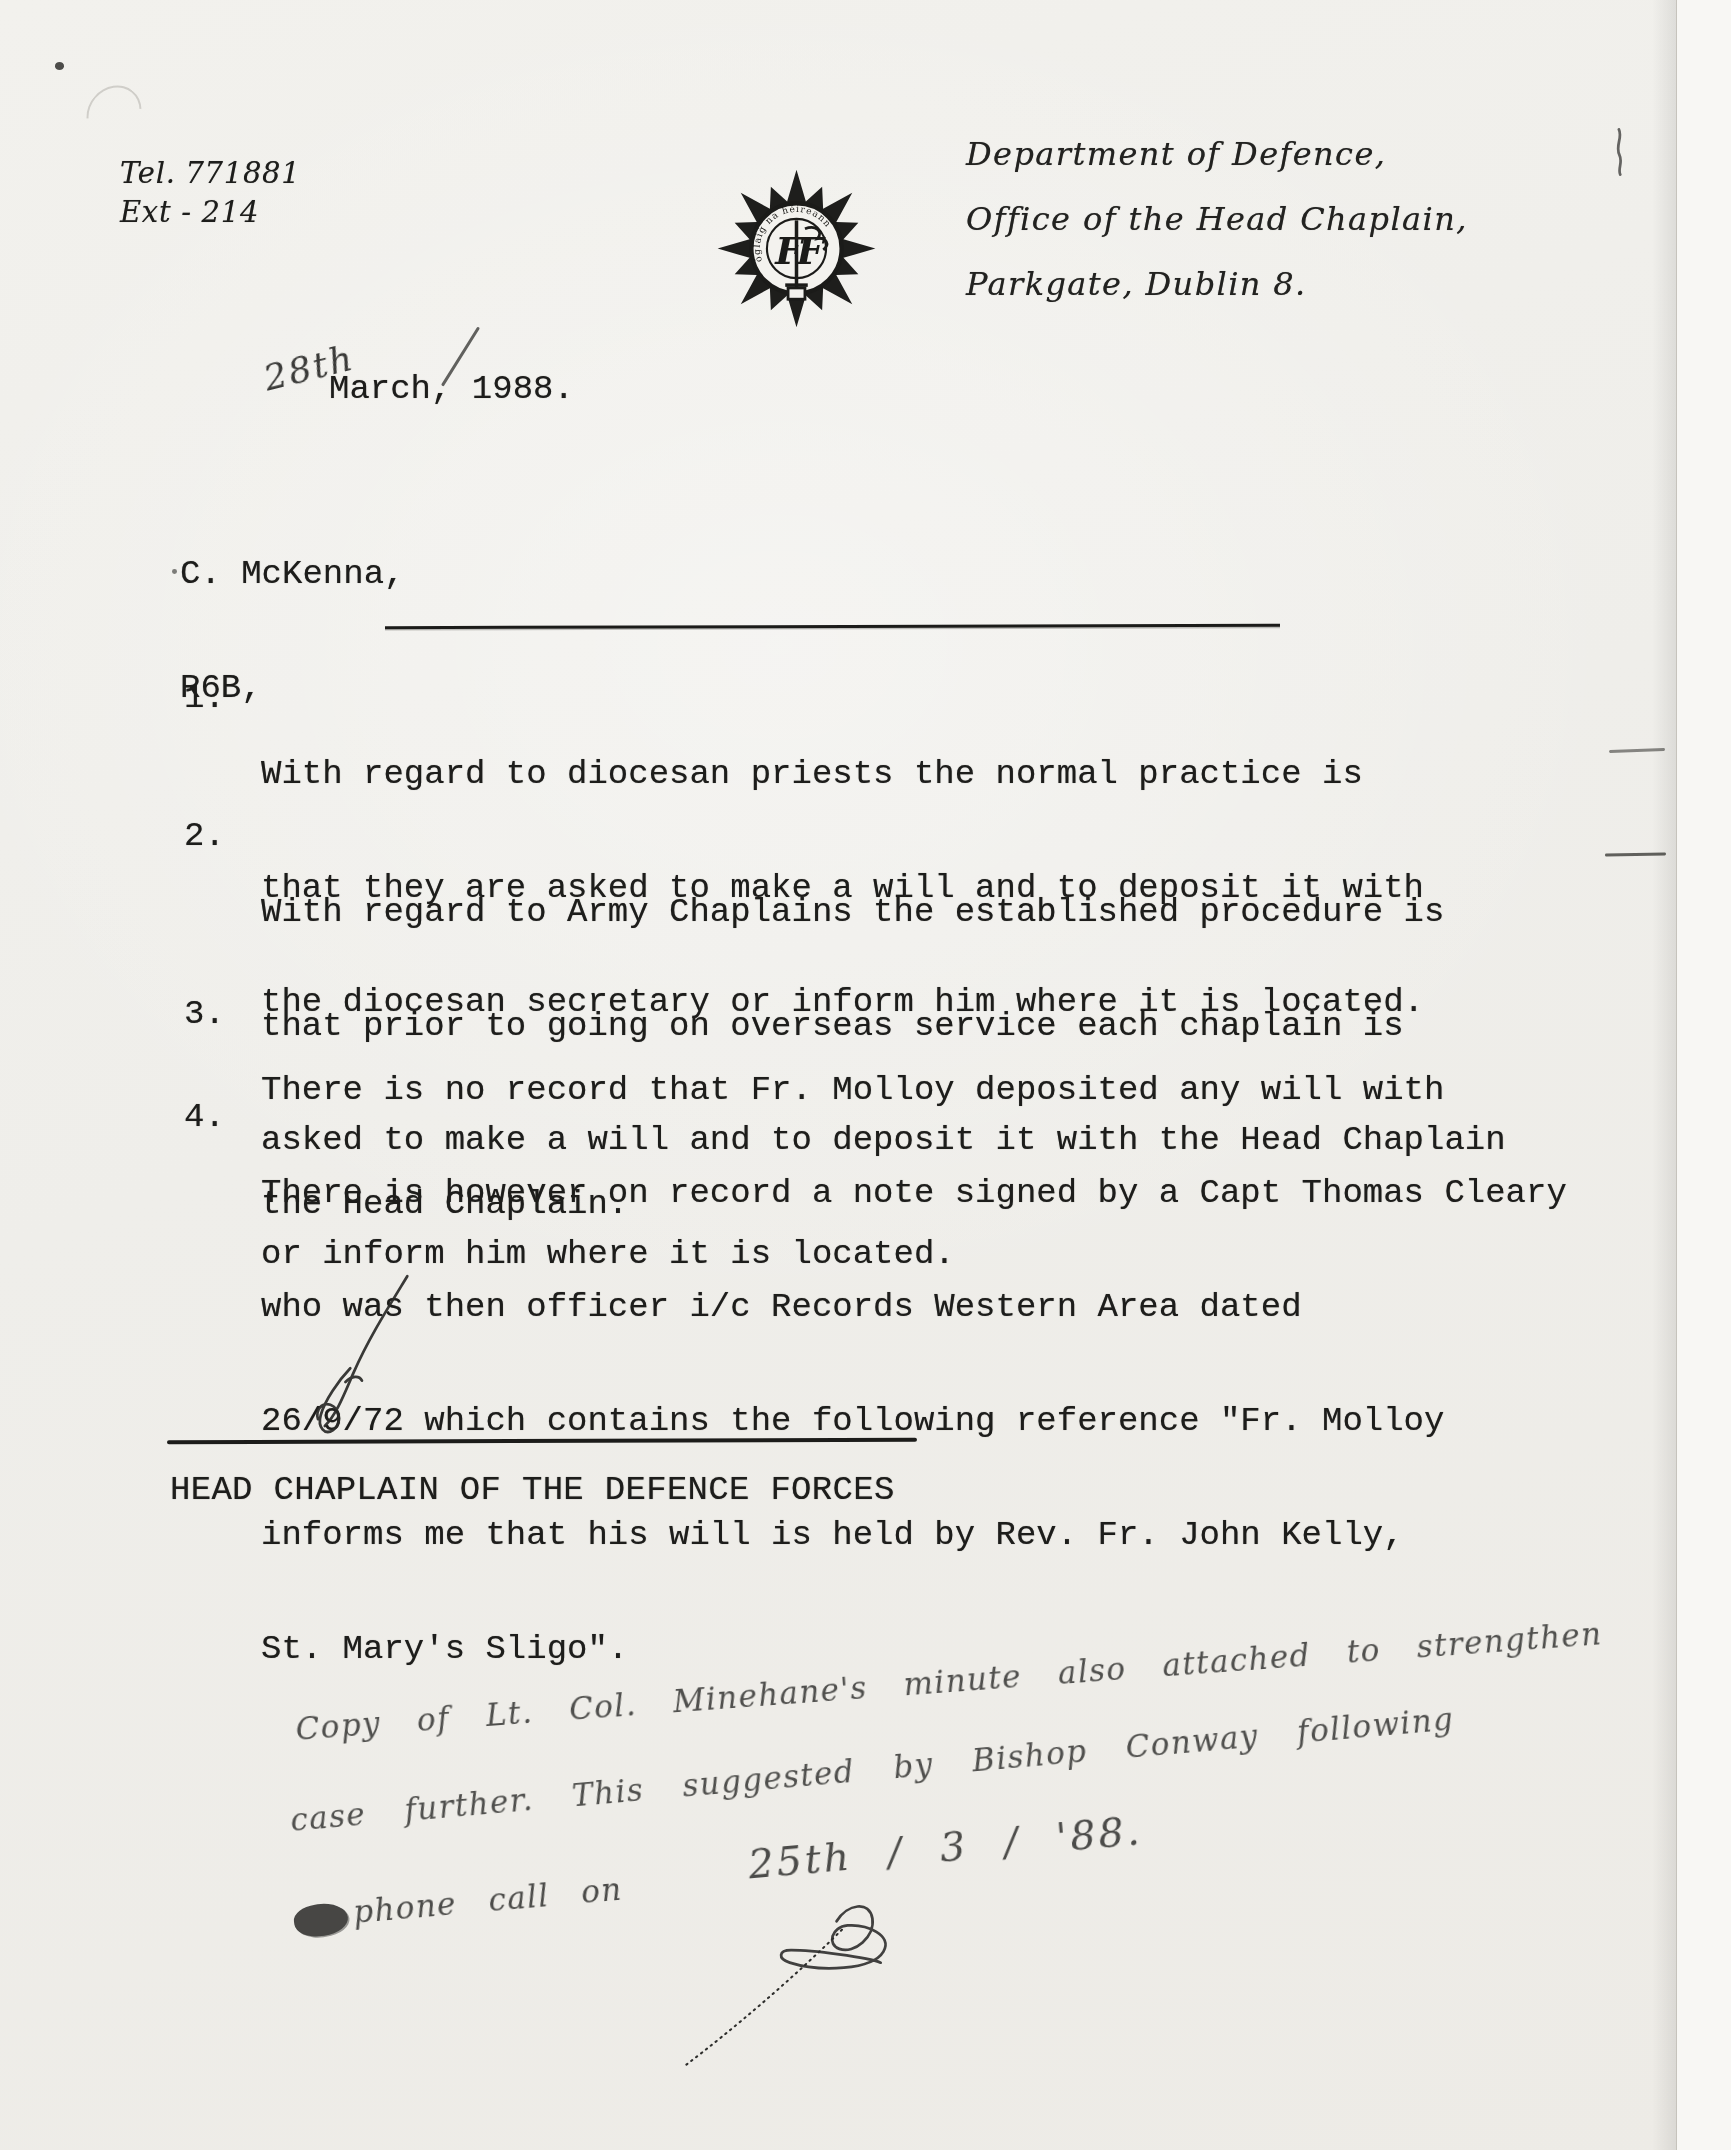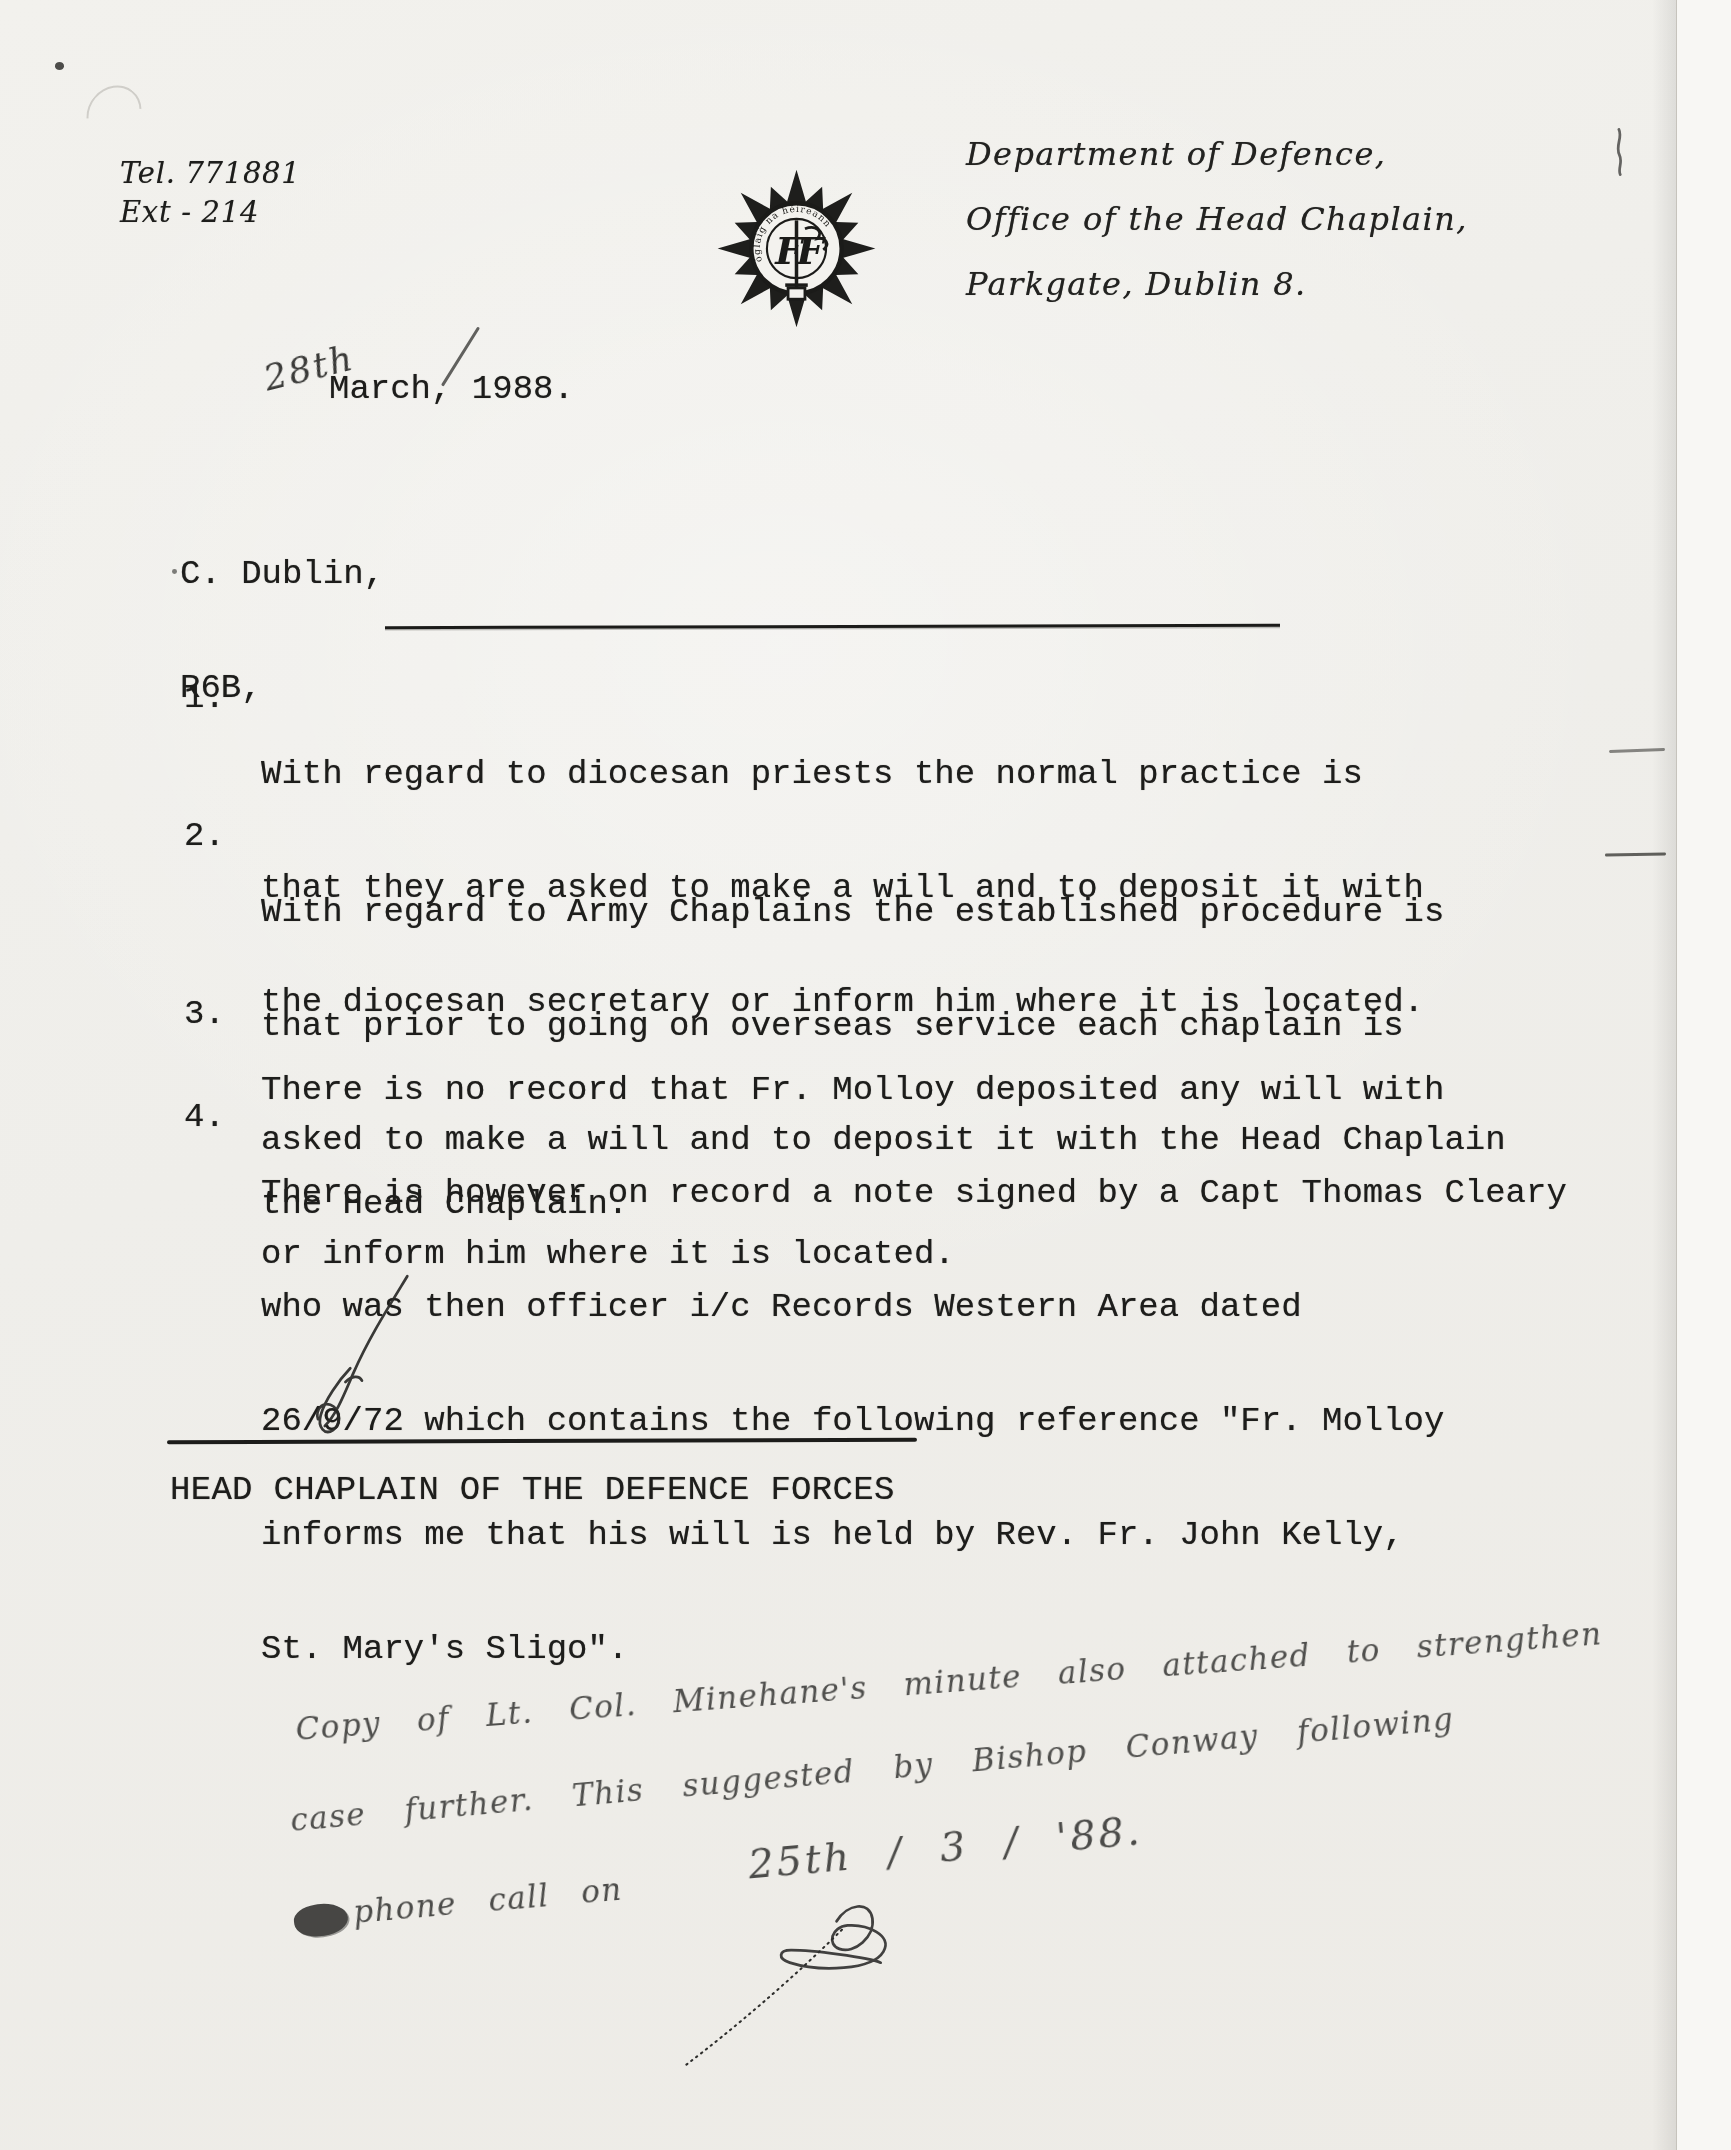--- a/index.html
+++ b/index.html
@@ -127,21 +127,21 @@
     <div>Department of Defence,</div>
     <div>Office of the Head Chaplain,</div>
     <div>Parkgate, Dublin 8.</div>
   </div>
 
   <span class="abs hand hw-day">28th</span>
   <div class="abs hw-slash"></div>
   <div class="abs type typed-date">March, 1988.</div>
 
   <div class="abs type recipient">
-    <div>C. Dublin,</div>
+    <div>C. McKenna,</div>
     <div>R6B,</div>
   </div>
 
   <div class="abs subject-underline"></div>
 
   <div class="abs type para p1">
     <span class="num">1.</span>
     <span class="plines">
       <div>With regard to diocesan priests the normal practice is</div>
       <div>that they are asked to make a will and to deposit it with</div>

